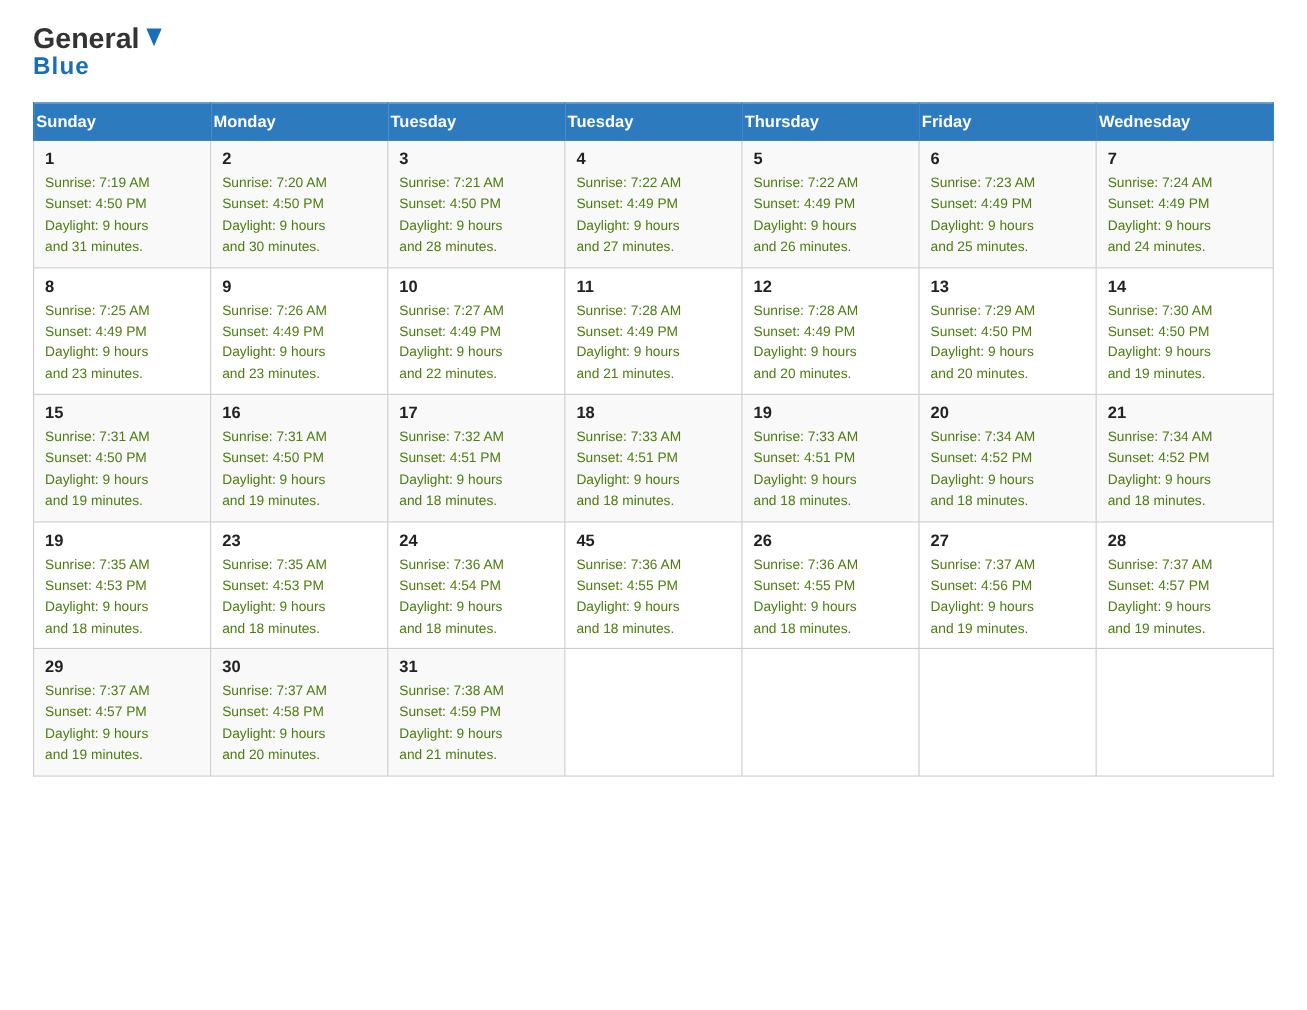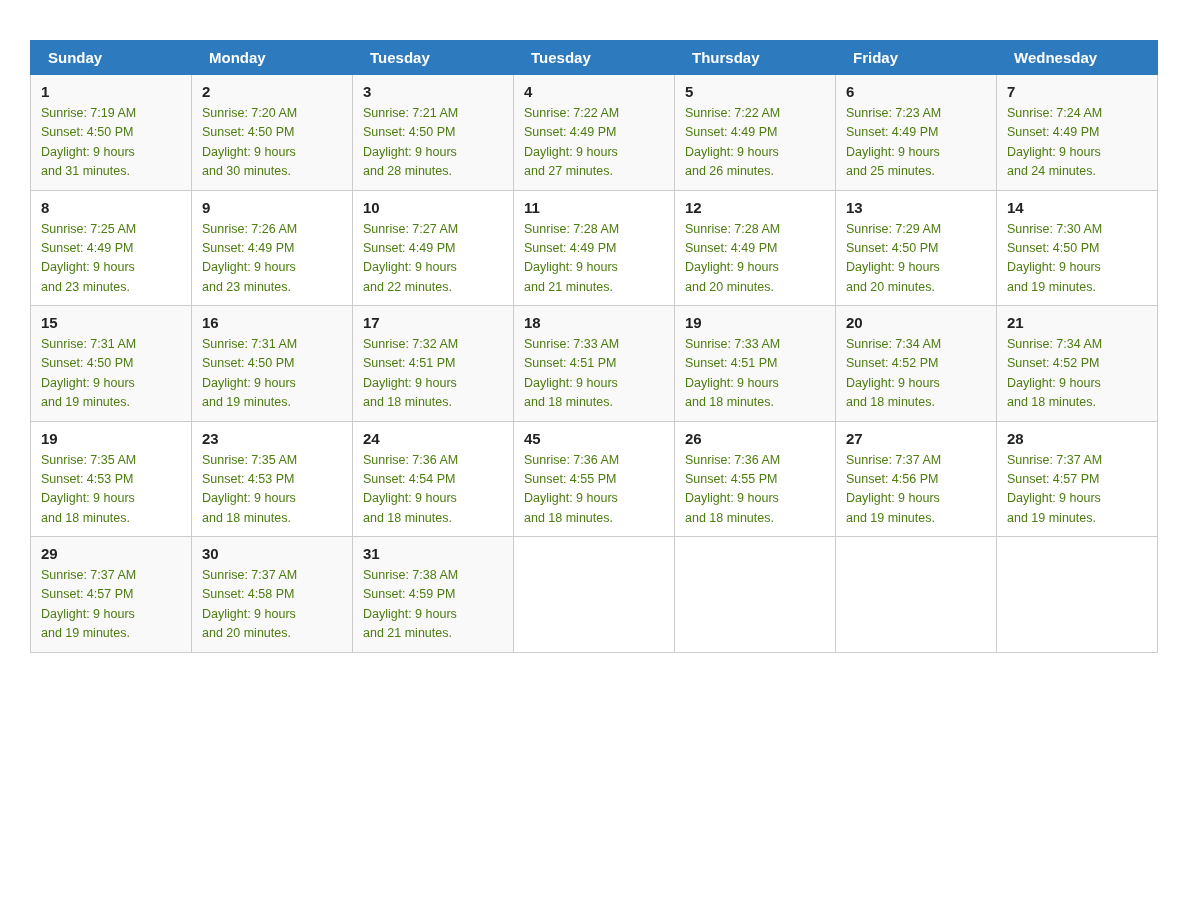--- a/index.html
+++ b/index.html
@@ -53,21 +53,21 @@
     table {
       width: 100%;
       border-collapse: collapse;
       table-layout: fixed;
     }
     thead tr th {
       background: #2d7abf;
       color: #fff;
       font-size: 15px;
       font-weight: bold;
-      padding: 8px 17px;
+      padding: 8px 2px;
       text-align: left;
       border: 1px solid #2d7abf;
     }
     tbody tr td {
       vertical-align: top;
       padding: 8px 10px;
       font-size: 13px;
       color: #333;
       border: 1px solid #ccc;
       height: 100px;
@@ -91,20 +91,31 @@
       color: #4d7c0f;
     }
     .empty-cell {
       background: #fff !important;
     }
   </style>
 </head>
 <body>
 
 <div class="header">
+  <div class="logo">
+    <div class="logo-text">
+      <span class="logo-general">General</span>
+      <span style="position:relative;display:inline-block;margin-left:2px;">
+        <svg width="22" height="22" viewBox="0 0 22 22">
+          <polygon points="4,4 18,4 11,20" fill="#1a6eb5"></polygon>
+        </svg>
+      </span>
+    </div>
+    <div class="logo-underline">Blue</div>
+  </div>
   <div class="title-block">
   </div>
 </div>
 
 <table>
   <thead>
     <tr>
     <th>Sunday</th>
         <th>Monday</th>
         <th>Tuesday</th>

